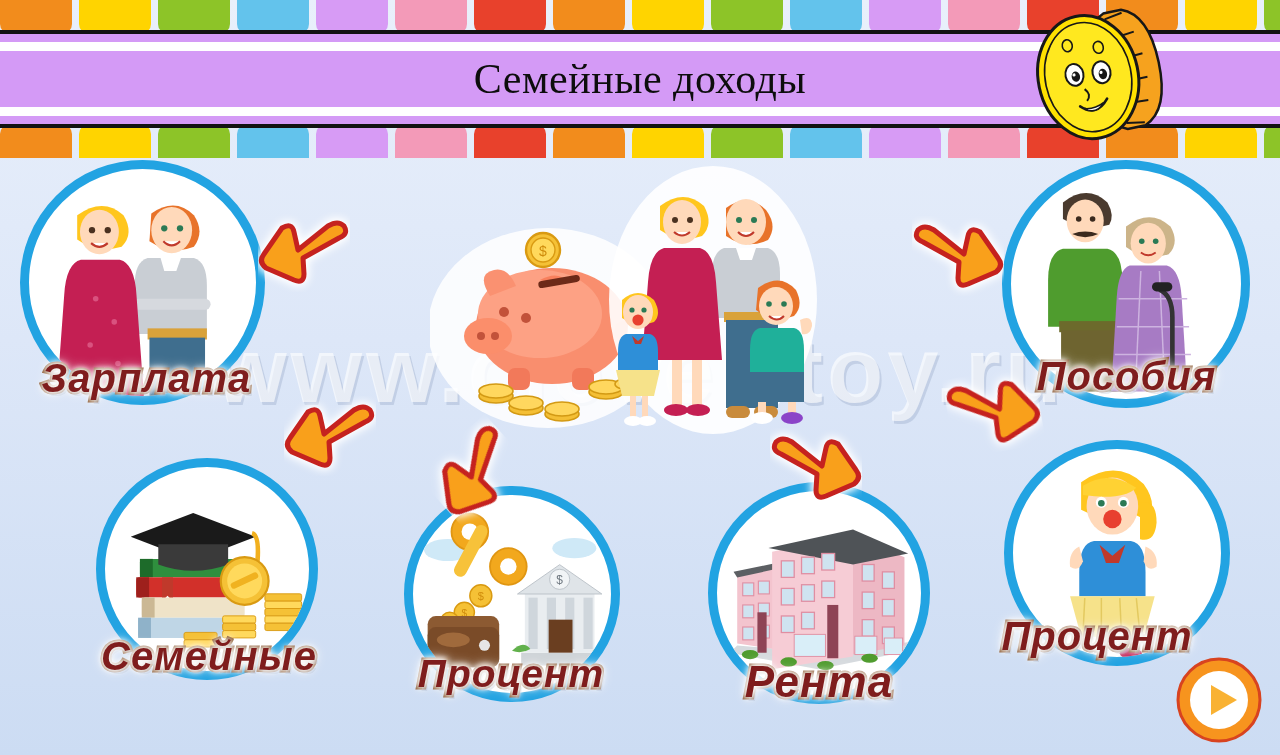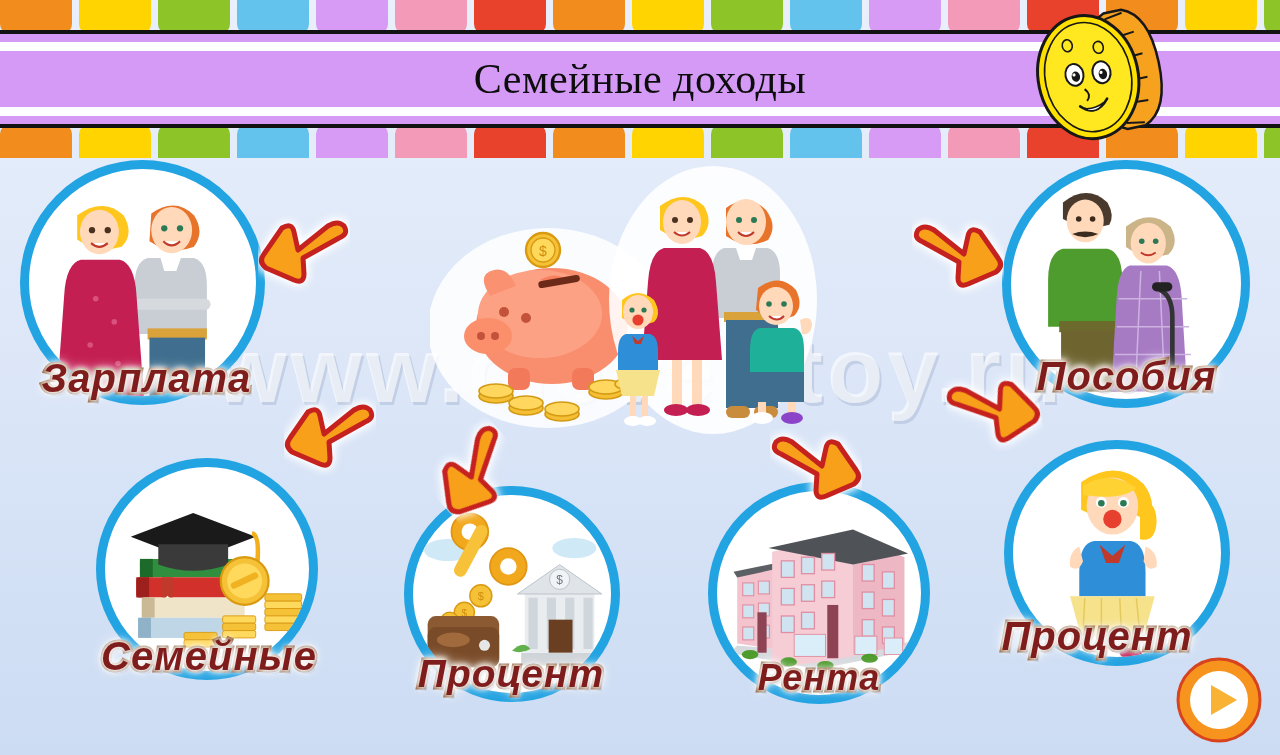--- a/index.html
+++ b/index.html
@@ -455,21 +455,21 @@
           <rect x="182" y="160" width="20" height="18" fill="#d9eef8" stroke="#e08ea2"></rect>
         </g>
         <g fill="#4f9c2e">
           <ellipse cx="36" cy="178" rx="9" ry="5"></ellipse>
             <ellipse cx="78" cy="186" rx="9" ry="5"></ellipse>
           <ellipse cx="118" cy="190" rx="9" ry="5"></ellipse>
             <ellipse cx="166" cy="182" rx="9" ry="5"></ellipse>
         </g>
       </svg>
     </div>
-    <div class="cap" style="left:8px;top:178px;width:206px;font-size:36px;">
+    <div class="cap" style="left:8px;top:178px;width:206px;font-size:44px;">
       <span class="ln">Рента</span>
     </div>
   </div>
 
   <div class="card" style="left:1004px;top:440px;">
     <div class="ring" style="width:226px;height:226px;">
       <svg class="art" viewBox="0 0 226 226">
         <path d="M74 36 q38 -26 68 2 q16 22 4 40 l-12 -6 q-30 10 -60 -6 z" fill="#ffc61e"></path>
         <ellipse cx="108" cy="62" rx="28" ry="31" fill="#ffd9ba"></ellipse>
         <path d="M76 40 q28 -18 58 2 q-14 14 -58 8 z" fill="#ffd233"></path>

